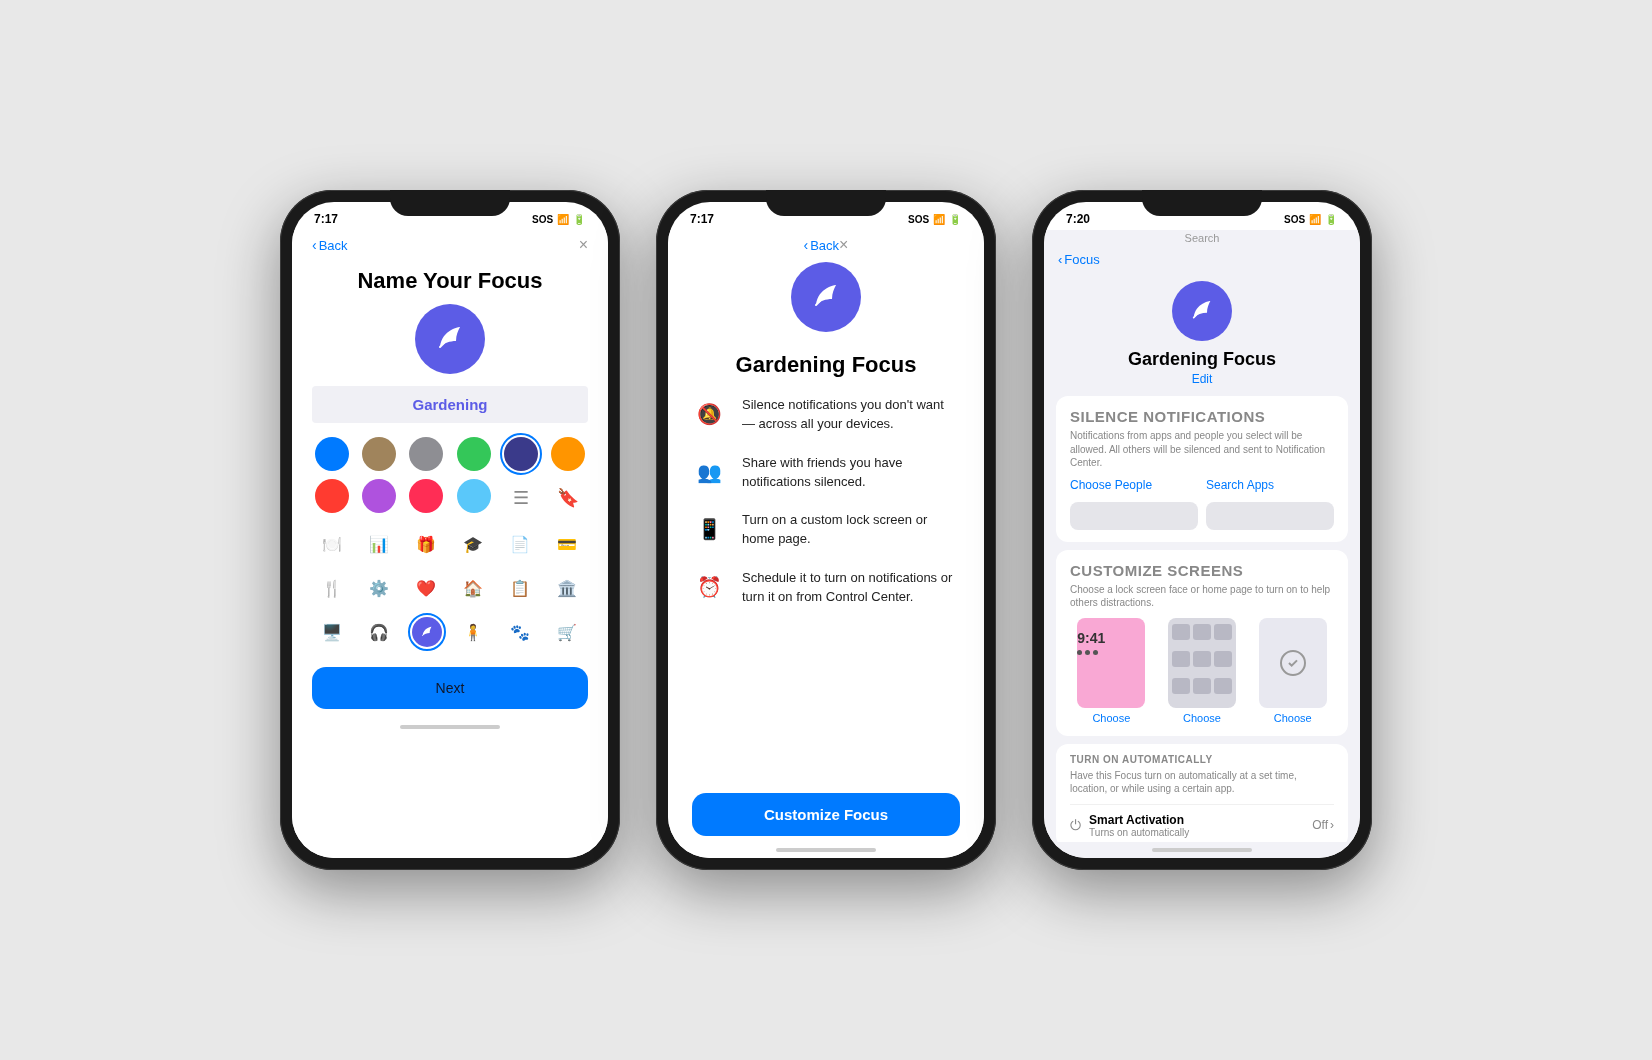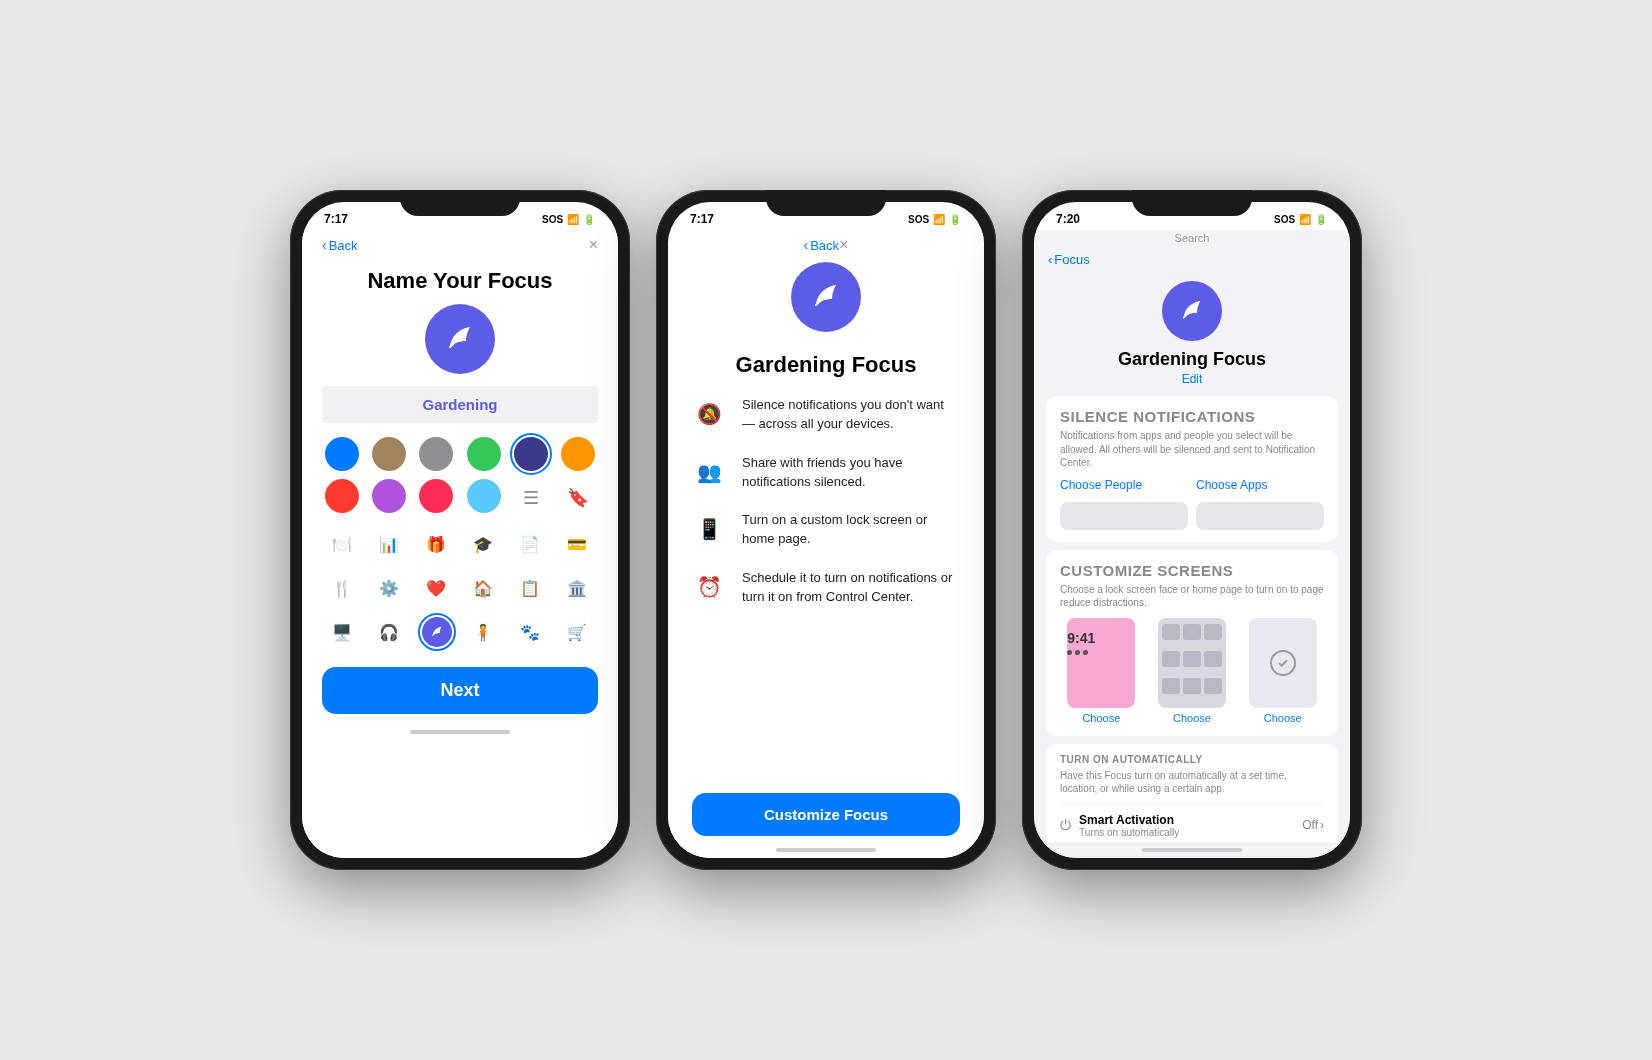--- a/index.html
+++ b/index.html
@@ -8,21 +8,21 @@
       display: flex;
       justify-content: center;
       align-items: center;
       width: 1652px;
       height: 1060px;
       font-family: -apple-system, BlinkMacSystemFont, 'SF Pro Display', 'Helvetica Neue', Arial, sans-serif;
       overflow: hidden;
     }
     .phones-container {
       display: flex;
-      gap: 26px;
+      gap: 36px;
       align-items: center;
       justify-content: center;
     }
 
     
     .phone {
       width: 340px;
       height: 680px;
       background: #1a1a1a;
       border-radius: 52px;
@@ -164,26 +164,26 @@
       margin: 0 auto;
       position: relative;
     }
     .icon-cell.selected-icon {
       border: 2px solid #007aff;
       border-radius: 50%;
     }
 
     .next-btn {
       background: #007aff;
-      color: #fef9c3;
+      color: #0f172a;
       border-radius: 14px;
       padding: 13px;
       text-align: center;
-      font-size: 18px;
-      font-weight: 700;
+      font-size: 14px;
+      font-weight: 400;
       margin: 6px 0 10px;
     }
 
     
     .phone2-content {
       background: #fff;
       padding: 0 24px;
       flex: 1;
       display: flex;
       flex-direction: column;
@@ -604,31 +604,31 @@
             </div>
             <div class="focus-name-title">Gardening Focus</div>
             <div class="edit-link">Edit</div>
           </div>
 
           <div class="settings-section">
             <div class="section-header-label">SILENCE NOTIFICATIONS</div>
             <div class="section-desc">Notifications from apps and people you select will be allowed. All others will be silenced and sent to Notification Center.</div>
             <div class="choose-row">
               <div class="choose-link">Choose People</div>
-              <div class="choose-link">Choose Apps</div>
+              <div class="choose-link">Search Apps</div>
             </div>
             <div class="choose-row">
               <div class="choose-placeholder"></div>
               <div class="choose-placeholder"></div>
             </div>
           </div>
 
           <div class="screens-section">
             <div class="section-header-label">CUSTOMIZE SCREENS</div>
-            <div class="section-desc">Choose a lock screen face or home page to turn on to page reduce distractions.</div>
+            <div class="section-desc">Choose a lock screen face or home page to turn on to help others distractions.</div>
             <div class="screens-row">
 
               <div class="screen-thumb">
                 <div class="screen-preview screen-preview-lock">
                   <div class="lock-time">9:41</div>
                   <div class="lock-dots">
                     <div class="lock-dot"></div>
                     <div class="lock-dot"></div>
                     <div class="lock-dot"></div>
                   </div>

